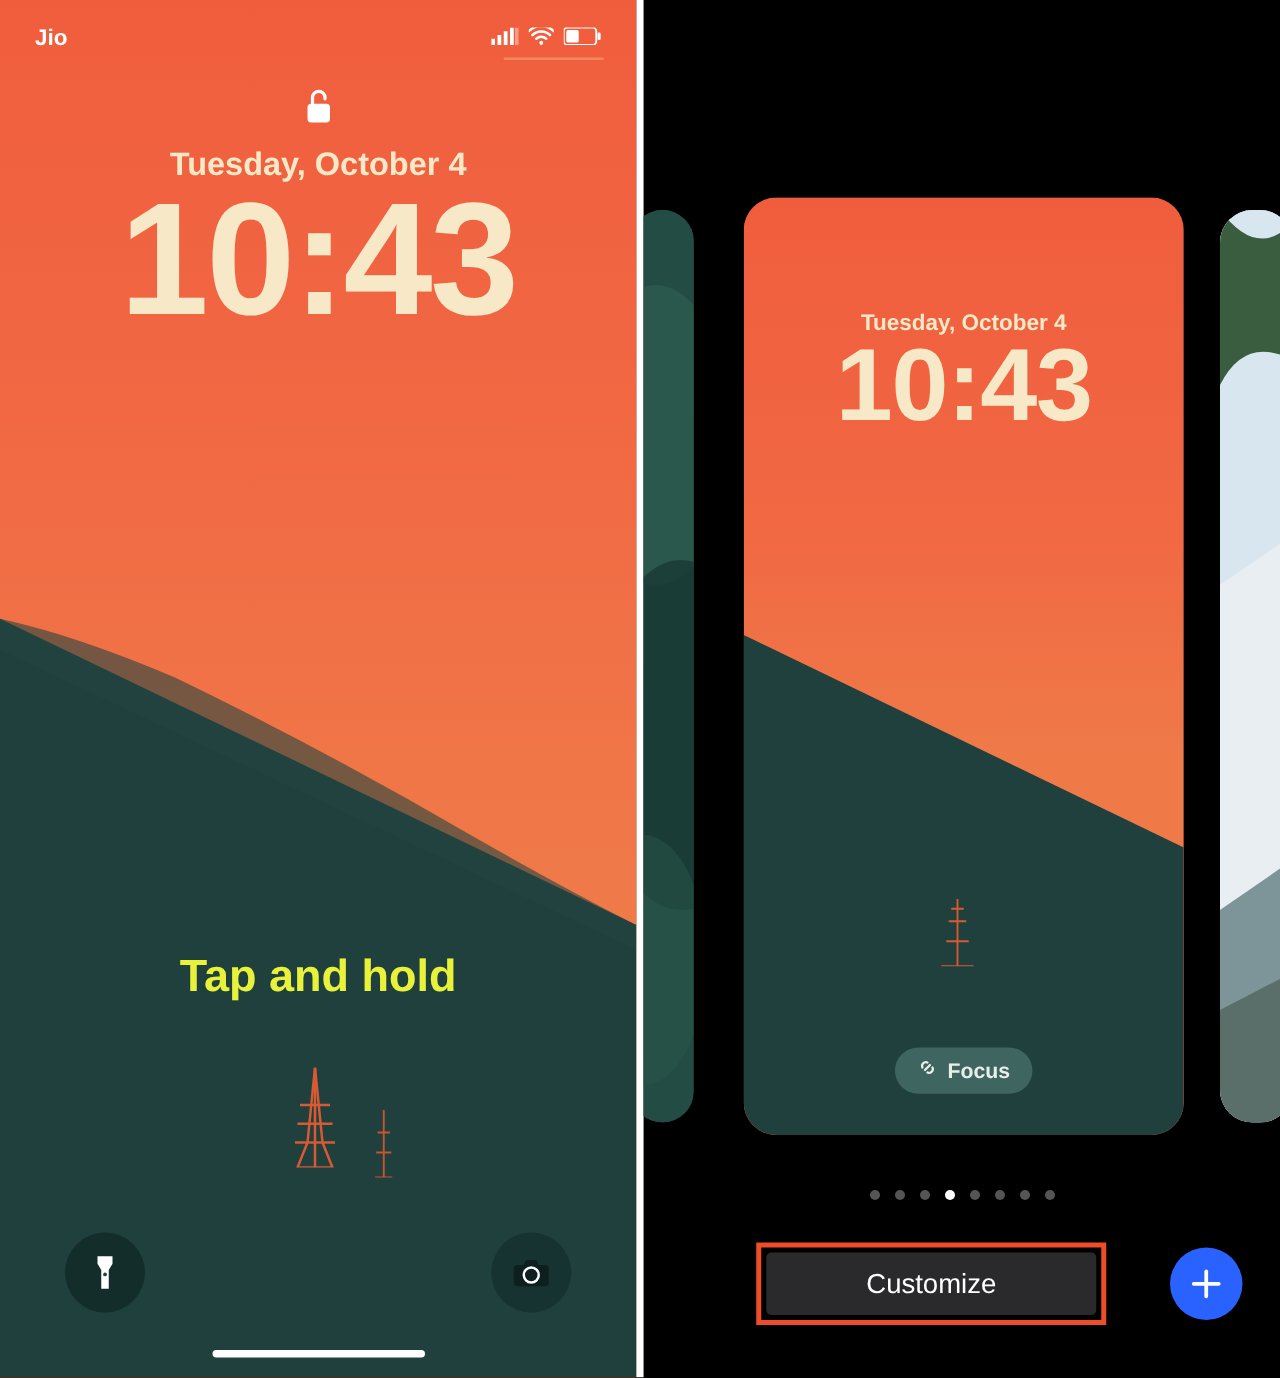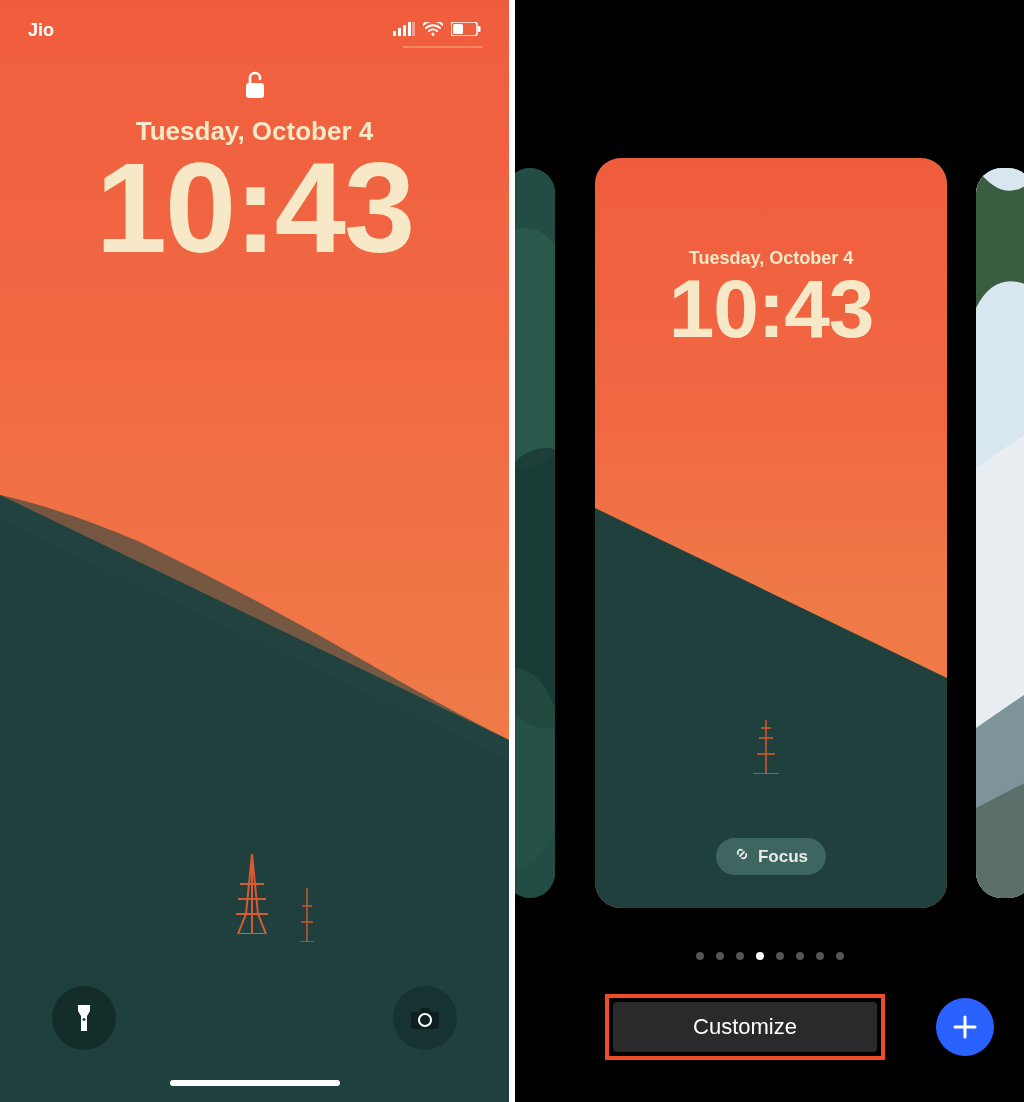--- a/index.html
+++ b/index.html
@@ -123,20 +123,21 @@
     <div class="lock-icon">
       <svg width="24" height="30" viewBox="0 0 24 30">
           <rect x="3" y="13" width="18" height="15" rx="3" fill="#fff"></rect>
           <path d="M7 13 V8 A5 5 0 0 1 17 8 V9" stroke="#fff" stroke-width="2.6" fill="none" stroke-linecap="round"></path>
         </svg>
     </div>
 
     <div class="date">Tuesday, October 4</div>
     <div class="time">10:43</div>
 
+    <div class="hint">Tap and hold</div>
 
     <div class="btn-circle flash-btn">
       <svg width="20" height="30" viewBox="0 0 20 30">
           <path d="M4 2 H16 V8 L13 13 V28 H7 V13 L4 8 Z" fill="#fff"></path>
           <rect x="8.5" y="15" width="3" height="3" rx="1.5" fill="#1f403c"></rect>
         </svg>
     </div>
     <div class="btn-circle camera-btn">
       <svg width="30" height="24" viewBox="0 0 30 24">
           <path d="M4 6 H9 L11 2 H19 L21 6 H26 A3 3 0 0 1 29 9 V20 A3 3 0 0 1 26 23 H4 A3 3 0 0 1 1 20 V9 A3 3 0 0 1 4 6 Z" fill="#0d1f1e"></path>

